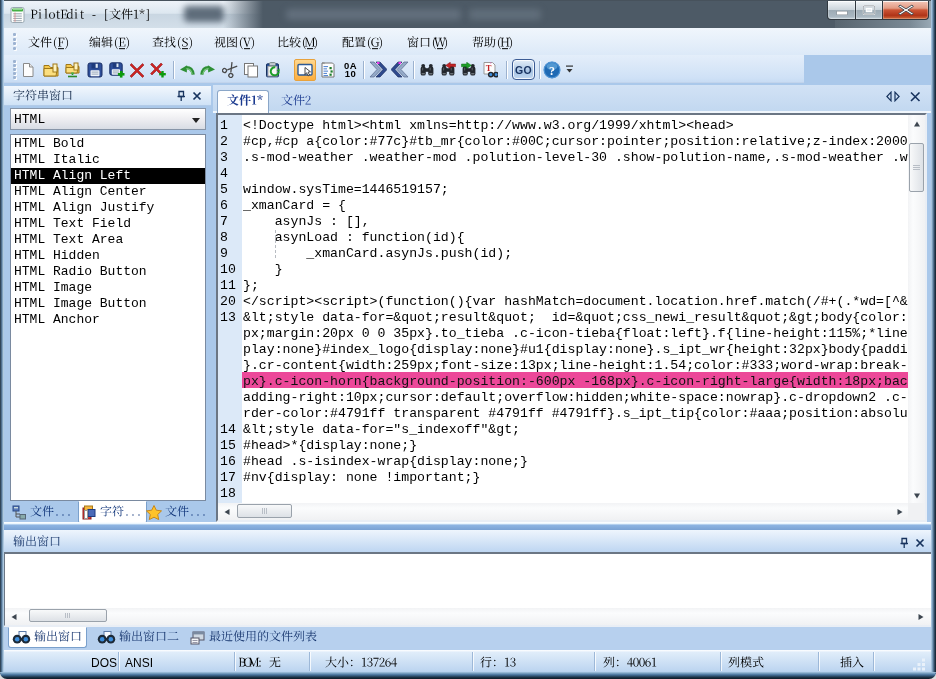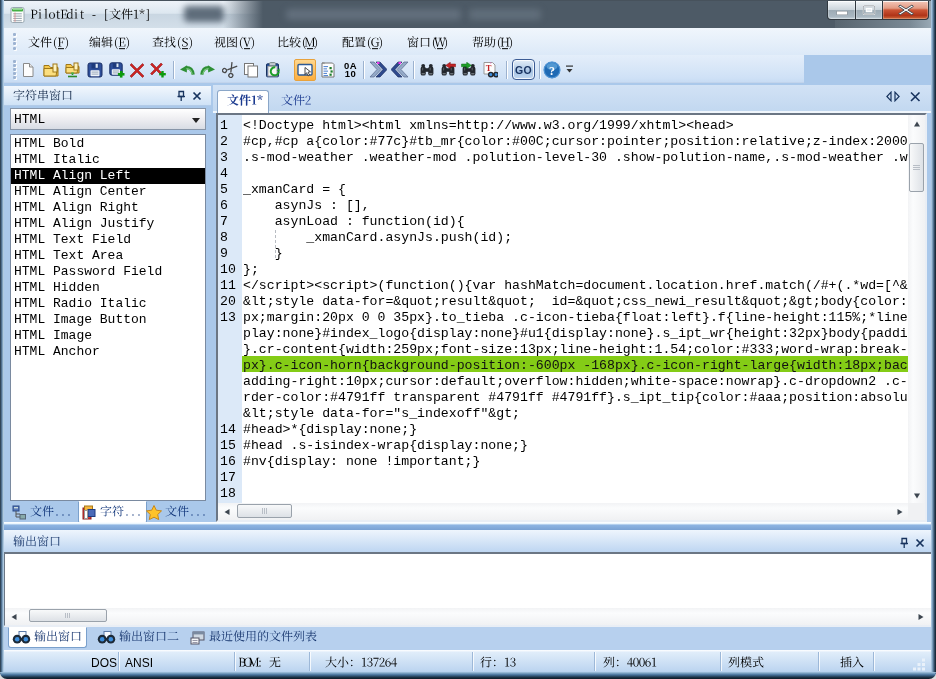--- a/index.html
+++ b/index.html
@@ -52,21 +52,21 @@
 .etab1{position:absolute;left:217px;top:90px;width:52px;height:23px;background:#fff;border:1px solid #8aa6c8;border-bottom:none;border-radius:3px 3px 0 0}
 #ttab1{position:absolute;left:227px;top:94px}
 #ttab2{position:absolute;left:281px;top:94px}
 #enav{position:absolute;left:886px;top:91px}
 #ebox{position:absolute;left:216px;top:113px;width:711px;height:409px;border:2px solid;border-color:#6b7684 #e9eef5 #e9eef5 #6b7684;background:#fff}
 #gutter{position:absolute;left:0;top:0;width:24px;height:389px;background:#dce9f8;padding:1px 0 0 2px}
 .gr{height:16px;font:13.2px/16px "Liberation Mono",monospace;color:#000;position:relative;top:1.5px}
 #code{position:absolute;left:24px;top:0;width:666px;height:389px;overflow:hidden;padding-top:1px}
 .cr{height:16px;font:13.2px/16px "Liberation Mono",monospace;color:#000;white-space:pre;padding-left:1px}
 .cr span{position:relative;top:1.5px}
-.cr.yel{background:#84cc16;color:#111}
+.cr.yel{background:#ec4899;color:#111}
 
 .sb-v{position:absolute;right:0;top:0;width:17px;height:389px;background:linear-gradient(90deg,#f2f3f5,#fbfcfd 30%,#f0f1f3)}
 .sb-h{position:absolute;height:17px;background:linear-gradient(180deg,#f2f3f5,#fbfcfd 30%,#f0f1f3)}
 .sbtn{position:absolute;width:17px;height:17px}
 .sbtn:after{content:"";position:absolute;left:50%;top:50%;transform:translate(-50%,-50%);border:3px solid transparent}
 .sbtn.up:after{border-bottom:5px solid #3d4650;border-top:none}
 .sbtn.dn:after{border-top:5px solid #3d4650;border-bottom:none}
 .sbtn.lt:after{border-right:5px solid #3d4650;border-left:none}
 .sbtn.rt:after{border-left:5px solid #3d4650;border-right:none}
 .thumb{position:absolute;background:linear-gradient(90deg,#f8f9fa,#dde1e6);border:1px solid #9aa2ab;border-radius:2px}
@@ -393,29 +393,27 @@
 </div>
 <div id="combo">
     <div class="t">HTML</div>
     <div class="arr"></div>
   </div>
 <div id="list">
     <div class="li">HTML Bold</div>
     <div class="li">HTML Italic</div>
     <div class="li sel">HTML Align Left</div>
     <div class="li">HTML Align Center</div>
-    <div class="li">HTML Align Right</div>
     <div class="li">HTML Align Justify</div>
     <div class="li">HTML Text Field</div>
     <div class="li">HTML Text Area</div>
-    <div class="li">HTML Password Field</div>
     <div class="li">HTML Hidden</div>
-    <div class="li">HTML Radio Italic</div>
+    <div class="li">HTML Radio Button</div>
+    <div class="li">HTML Image</div>
     <div class="li">HTML Image Button</div>
-    <div class="li">HTML Image</div>
     <div class="li">HTML Anchor</div>
   </div>
 <div id="ltabs">
    <div class="ltab" style="left:8px">
       <svg width="15" height="15" viewBox="0 0 15 15">
         <rect x="1" y="1" width="6" height="5" fill="#5a7ab8" stroke="#2a4a88"></rect>
         <rect x="2" y="2" width="4" height="1.4" fill="#cdd"></rect>
         <path d="M4 6v6h4M4 9h4" stroke="#555" fill="none"></path>
         <rect x="8" y="9.5" width="5.5" height="4.5" fill="#8aa" stroke="#567"></rect>
       </svg>
@@ -486,20 +484,21 @@
       <div class="gr">15</div>
       <div class="gr">16</div>
       <div class="gr">17</div>
       <div class="gr">18</div>
     </div>
    <div id="code">
       <div class="cr"><span>&lt;!Doctype html&gt;&lt;html xmlns=http://www.w3.org/1999/xhtml&gt;&lt;head&gt;</span></div>
       <div class="cr"><span>#cp,#cp a{color:#77c}#tb_mr{color:#00C;cursor:pointer;position:relative;z-index:2000;}#cp</span></div>
       <div class="cr"><span>.s-mod-weather .weather-mod .polution-level-30 .show-polution-name,.s-mod-weather .we</span></div>
       <div class="cr"><span></span></div>
+      <div class="cr"><span>window.sysTime=1446519157;</span></div>
       <div class="cr"><span>_xmanCard = {</span></div>
       <div class="cr"><span>    asynJs : [],</span></div>
       <div class="cr"><span>    asynLoad : function(id){</span></div>
       <div class="cr"><span>        _xmanCard.asynJs.push(id);</span></div>
       <div class="cr"><span>    }</span></div>
       <div class="cr"><span>};</span></div>
       <div class="cr"><span>&lt;/script&gt;&lt;script&gt;(function(){var hashMatch=document.location.href.match(/#+(.*wd=[^&amp;]</span></div>
       <div class="cr"><span>&amp;lt;style data-for=&amp;quot;result&amp;quot;  id=&amp;quot;css_newi_result&amp;quot;&amp;gt;body{color:#</span></div>
       <div class="cr"><span>px;margin:20px 0 0 35px}.to_tieba .c-icon-tieba{float:left}.f{line-height:115%;*line</span></div>
       <div class="cr"><span>play:none}#index_logo{display:none}#u1{display:none}.s_ipt_wr{height:32px}body{paddi</span></div>

